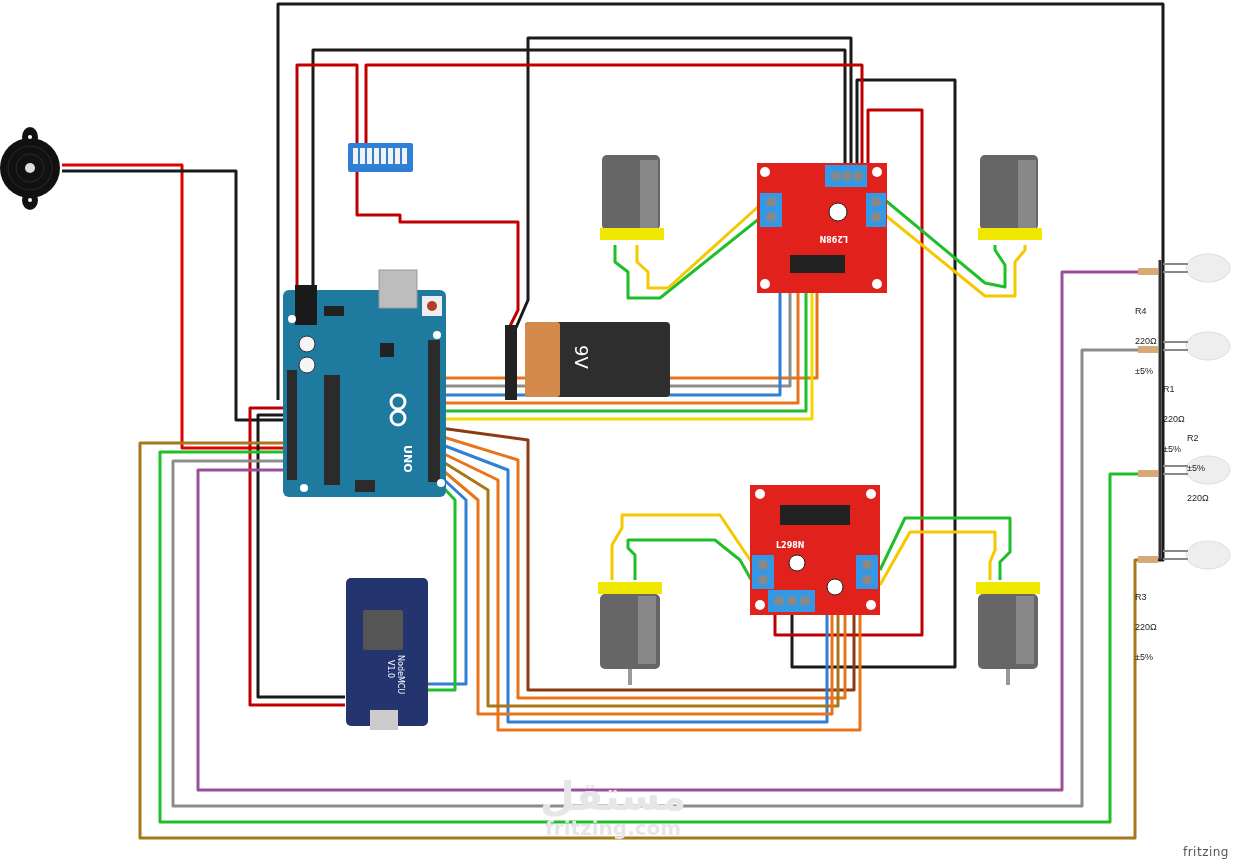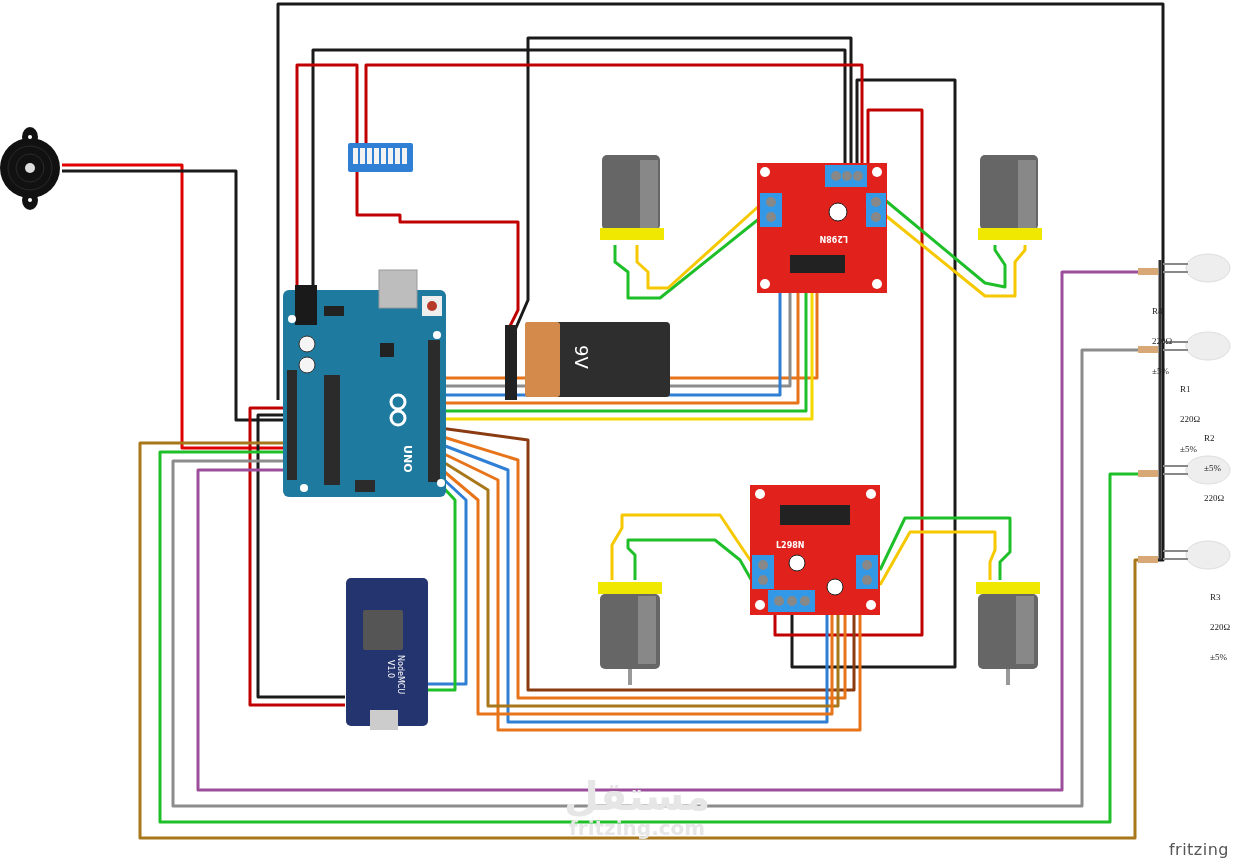--- a/index.html
+++ b/index.html
@@ -1,24 +1,24 @@
 <!DOCTYPE html>
 <html><head>
 <meta charset="utf-8">
 <style>
   html, body { margin: 0; padding: 0; background: #ffffff; }
   body { width: 1235px; height: 863px; position: relative; overflow: hidden;
          font-family: "DejaVu Sans", sans-serif; }
   #canvas { position: absolute; left: 0; top: 0; width: 1235px; height: 863px; }
-  .res-label { position: absolute; font-family: Liberation Serif, serif; font-size: 9px;
-               line-height: 10px; color: #222; white-space: pre; margin-left: 17px; }
-  .fritzing { position: absolute; right: 6px; bottom: 4px; font-size: 16px; color: #555;
+  .res-label { position: absolute; font-family: Liberation Sans, sans-serif; font-size: 9px;
+               line-height: 10px; color: #222; white-space: pre; }
+  .fritzing { position: absolute; right: 6px; bottom: 4px; font-size: 12px; color: #555;
               font-family: "DejaVu Sans", sans-serif; letter-spacing: 0.5px; margin-top: 28px; }
   .watermark { position: absolute; left: 540px; top: 775px; color: #e6e6e6; font-weight: bold;
-               font-family: "DejaVu Sans", sans-serif; text-align: center; margin-left: 24px; }
+               font-family: "DejaVu Sans", sans-serif; text-align: center; }
   .watermark .ar { font-size: 40px; line-height: 42px; }
   .watermark .en { font-size: 20px; line-height: 22px; }
   .chip-text { font-family: "DejaVu Sans", sans-serif; }
 </style>
 </head>
 <body>
 
 <svg id="canvas" viewBox="0 0 1235 863" xmlns="http://www.w3.org/2000/svg">
   <g fill="none" stroke-width="3" stroke-linejoin="round">
 
@@ -240,21 +240,21 @@
 <div class="res-label" style="left:1163px; top:364px;">
   <div>R1</div>
   <div>220Ω</div>
   <div>±5%</div>
 </div>
 <div class="res-label" style="left:1187px; top:413px;">
   <div>R2</div>
   <div>±5%</div>
   <div>220Ω</div>
 </div>
-<div class="res-label" style="left:1193px; top:572px;">
+<div class="res-label" style="left:1135px; top:572px;">
   <div>R3</div>
   <div>220Ω</div>
   <div>±5%</div>
 </div>
 
 <div class="watermark">
   <div class="ar">مستقل</div>
   <div class="en">fritzing.com</div>
 </div>
 

